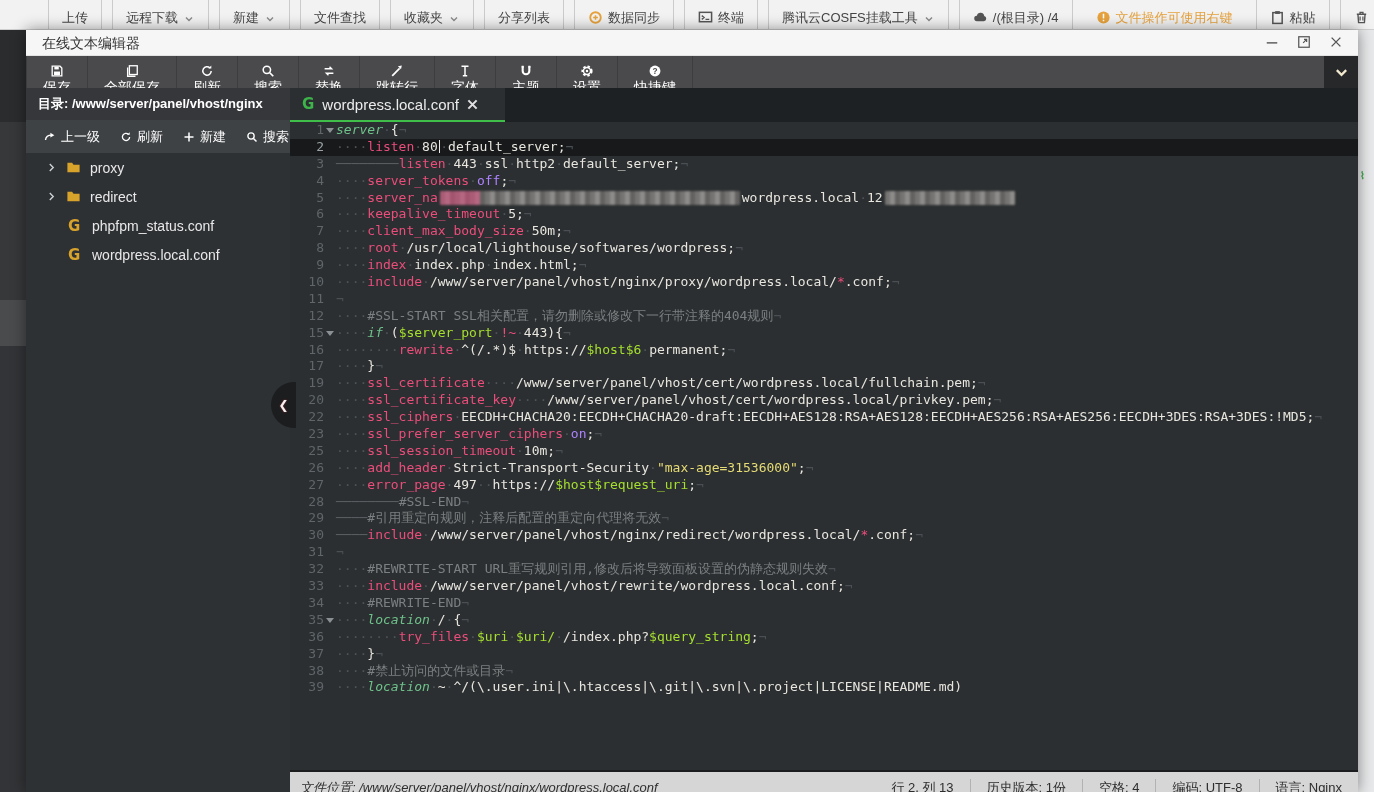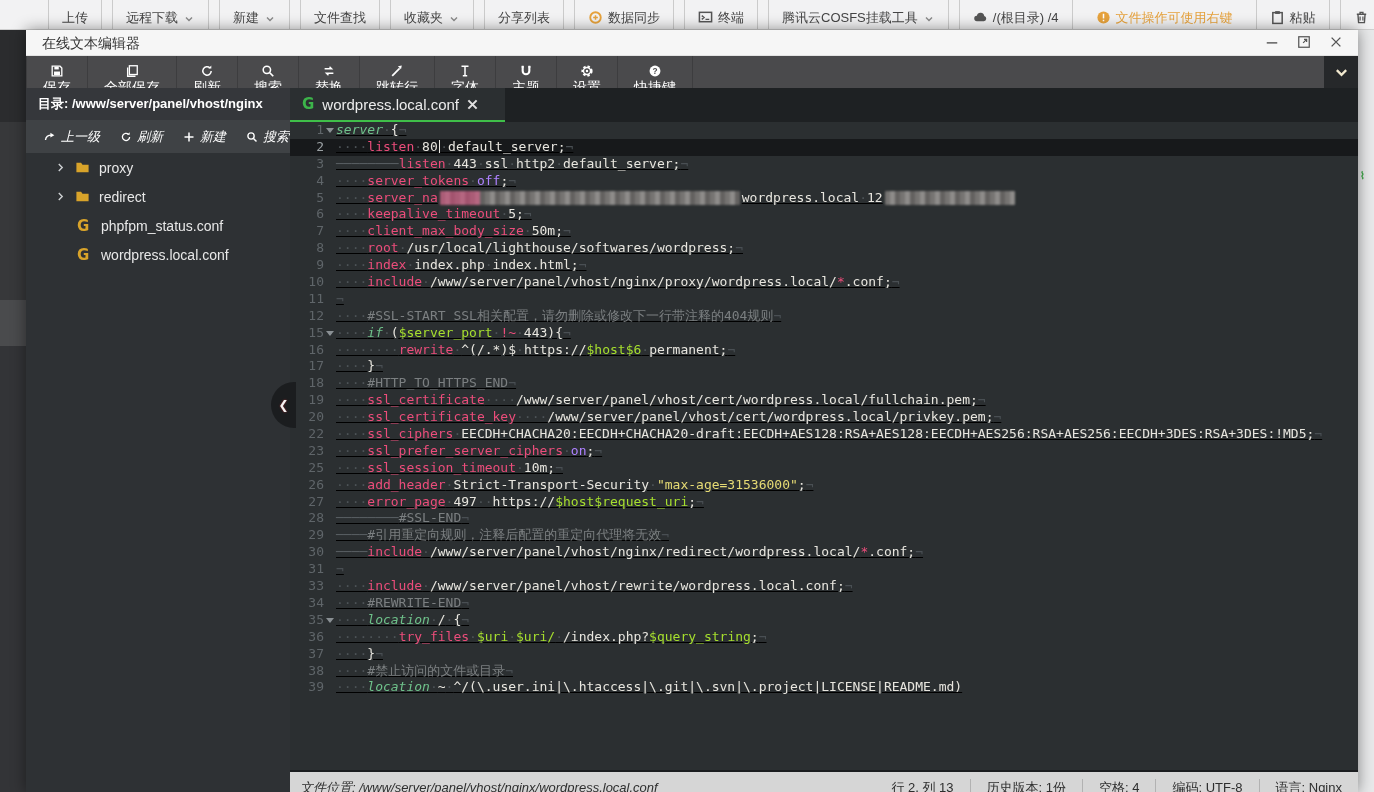--- a/index.html
+++ b/index.html
@@ -34,22 +34,22 @@
   .tbtn { display:flex; align-items:center; gap:1px; padding:8px 16px; color:#fff; font-size:14px;
     border-right:1px solid #3d3d3f; cursor:pointer; white-space:nowrap;flex-direction:column; }
   .tbtn:first-child { border-left:1px solid #3d3d3f; }
   #tb-collapse { margin-left:auto; width:34px; background:#26282a; display:flex; align-items:center; justify-content:center; cursor:pointer; }
 
   
   #sidebar { left:0; top:58px; width:264px; height:704px; background:#2e3134; }
   #dir-row { left:0; top:0; width:264px; height:32px; background:#35373b; display:flex; align-items:center;
     padding-left:12px; color:#fff; font-size:13px; font-weight:bold; }
   #side-tools { left:0; top:32px; width:264px; height:33px; background:#3f4245; display:flex; align-items:center; padding-left:8px; }
-  .stool { display:flex; align-items:center; gap:5px; color:#fff; font-size:13px; padding:0 10px; cursor:pointer; white-space:nowrap;font-style:italic; }
-  #tree { left:17px; top:65px; width:264px; }
+  .stool { display:flex; align-items:center; gap:5px; color:#fff; font-size:13px; padding:0 10px; cursor:pointer; white-space:nowrap; }
+  #tree { left:8px; top:65px; width:264px; }
   .trow { height:29px; display:flex; align-items:center; color:#e8e8e8; font-size:14px; cursor:pointer; }
   .trow .exp { width:14px; margin-left:12px; color:#cfd2d4; display:flex; }
   .trow .fico { width:18px; margin-left:6px; display:flex; color:#d8a32a; }
   .trow.file .fico { margin-left:34px; }
   .gmark { font-weight:bold; font-size:15px; color:#3cb44a; font-family:"DejaVu Sans",sans-serif; }
   .trow .lbl { margin-left:6px; }
 
   
   #editor { left:264px; top:58px; width:1068px; height:704px; background:#2b2f31; }
   #tabbar { left:0; top:0; width:1068px; height:34px; background:#1e2123; display:flex; }
@@ -58,21 +58,21 @@
   #tab-close { color:#e0e0e0; display:flex; cursor:pointer; }
 
   #code { left:0; top:34px; width:1068px; height:648px; overflow:hidden;
     font-family:"DejaVu Sans Mono", monospace; font-size:13px; }
   .cl { display:flex; height:16.9px; line-height:16.9px; white-space:pre; }
   .cl.cur { background:#17191b; }
   .gut { width:46px; flex:none; text-align:right; padding-right:12px; color:#5f6569; position:relative; }
   .cl.cur .gut { color:#9ba1a4; }
   .fold { position:absolute; right:2px; top:6px; width:0; height:0;
     border-left:4px solid transparent; border-right:4px solid transparent; border-top:5px solid #8a9094; }
-  .ct { flex:1;text-decoration:underline; }
+  .ct { flex:1; }
   .tk-d { color:#ec4d7b; }
   .tk-v { color:#e8e6df; }
   .tk-k { color:#6fc28b; font-style:italic; }
   .tk-g { color:#a6df2e; }
   .tk-s { color:#e6db74; }
   .tk-c { color:#7b7f81; }
   .tk-o { color:#ae81ff; }
   .tk-w { color:#4d5357; }
   .tk-t { color:#565c60; }
   .tk-e { color:#494f53; }
@@ -419,32 +419,32 @@
         <div class="cl"><div class="gut">6</div><div class="ct"><span class="tk-w">····</span><span class="tk-d">keepalive_timeout</span><span class="tk-w">·</span><span class="tk-v">5;</span><span class="tk-e">¬</span></div></div>
         <div class="cl"><div class="gut">7</div><div class="ct"><span class="tk-w">····</span><span class="tk-d">client_max_body_size</span><span class="tk-w">·</span><span class="tk-v">50m;</span><span class="tk-e">¬</span></div></div>
         <div class="cl"><div class="gut">8</div><div class="ct"><span class="tk-w">····</span><span class="tk-d">root</span><span class="tk-w">·</span><span class="tk-v">/usr/local/lighthouse/softwares/wordpress;</span><span class="tk-e">¬</span></div></div>
         <div class="cl"><div class="gut">9</div><div class="ct"><span class="tk-w">····</span><span class="tk-d">index</span><span class="tk-w">·</span><span class="tk-v">index.php</span><span class="tk-w">·</span><span class="tk-v">index.html;</span><span class="tk-e">¬</span></div></div>
         <div class="cl"><div class="gut">10</div><div class="ct"><span class="tk-w">····</span><span class="tk-d">include</span><span class="tk-w">·</span><span class="tk-v">/www/server/panel/vhost/nginx/proxy/wordpress.local/</span><span class="tk-d">*</span><span class="tk-v">.conf;</span><span class="tk-e">¬</span></div></div>
         <div class="cl"><div class="gut">11</div><div class="ct"><span class="tk-e">¬</span></div></div>
         <div class="cl"><div class="gut">12</div><div class="ct"><span class="tk-w">····</span><span class="tk-c">#SSL-START SSL相关配置，请勿删除或修改下一行带注释的404规则</span><span class="tk-e">¬</span></div></div>
         <div class="cl"><div class="gut">15<span class="fold"></span></div><div class="ct"><span class="tk-w">····</span><span class="tk-k">if</span><span class="tk-w">·</span><span class="tk-v">(</span><span class="tk-g">$server_port</span><span class="tk-w">·</span><span class="tk-d">!~</span><span class="tk-w">·</span><span class="tk-v">443){</span><span class="tk-e">¬</span></div></div>
         <div class="cl"><div class="gut">16</div><div class="ct"><span class="tk-w">········</span><span class="tk-d">rewrite</span><span class="tk-w">·</span><span class="tk-v">^(/.*)$</span><span class="tk-w">·</span><span class="tk-v">https://</span><span class="tk-g">$host$6</span><span class="tk-w">·</span><span class="tk-v">permanent;</span><span class="tk-e">¬</span></div></div>
         <div class="cl"><div class="gut">17</div><div class="ct"><span class="tk-w">····</span><span class="tk-v">}</span><span class="tk-e">¬</span></div></div>
-        <div class="cl"><div class="gut">18</div><div class="ct"><span class="tk-w">····</span><span class="tk-c">#HTTP_TO_HTTPS_END</span><span class="tk-e">¬</span></div></div>
         <div class="cl"><div class="gut">19</div><div class="ct"><span class="tk-w">····</span><span class="tk-d">ssl_certificate</span><span class="tk-w">····</span><span class="tk-v">/www/server/panel/vhost/cert/wordpress.local/fullchain.pem;</span><span class="tk-e">¬</span></div></div>
         <div class="cl"><div class="gut">20</div><div class="ct"><span class="tk-w">····</span><span class="tk-d">ssl_certificate_key</span><span class="tk-w">····</span><span class="tk-v">/www/server/panel/vhost/cert/wordpress.local/privkey.pem;</span><span class="tk-e">¬</span></div></div>
         <div class="cl"><div class="gut">22</div><div class="ct"><span class="tk-w">····</span><span class="tk-d">ssl_ciphers</span><span class="tk-w">·</span><span class="tk-v">EECDH+CHACHA20:EECDH+CHACHA20-draft:EECDH+AES128:RSA+AES128:EECDH+AES256:RSA+AES256:EECDH+3DES:RSA+3DES:!MD5;</span><span class="tk-e">¬</span></div></div>
         <div class="cl"><div class="gut">23</div><div class="ct"><span class="tk-w">····</span><span class="tk-d">ssl_prefer_server_ciphers</span><span class="tk-w">·</span><span class="tk-o">on</span><span class="tk-v">;</span><span class="tk-e">¬</span></div></div>
         <div class="cl"><div class="gut">25</div><div class="ct"><span class="tk-w">····</span><span class="tk-d">ssl_session_timeout</span><span class="tk-w">·</span><span class="tk-v">10m;</span><span class="tk-e">¬</span></div></div>
         <div class="cl"><div class="gut">26</div><div class="ct"><span class="tk-w">····</span><span class="tk-d">add_header</span><span class="tk-w">·</span><span class="tk-v">Strict-Transport-Security</span><span class="tk-w">·</span><span class="tk-s">"max-age=31536000"</span><span class="tk-v">;</span><span class="tk-e">¬</span></div></div>
         <div class="cl"><div class="gut">27</div><div class="ct"><span class="tk-w">····</span><span class="tk-d">error_page</span><span class="tk-w">·</span><span class="tk-v">497</span><span class="tk-w">··</span><span class="tk-v">https://</span><span class="tk-g">$host$request_uri</span><span class="tk-v">;</span><span class="tk-e">¬</span></div></div>
         <div class="cl"><div class="gut">28</div><div class="ct"><span class="tk-t">────────</span><span class="tk-c">#SSL-END</span><span class="tk-e">¬</span></div></div>
         <div class="cl"><div class="gut">29</div><div class="ct"><span class="tk-t">────</span><span class="tk-c">#引用重定向规则，注释后配置的重定向代理将无效</span><span class="tk-e">¬</span></div></div>
         <div class="cl"><div class="gut">30</div><div class="ct"><span class="tk-t">────</span><span class="tk-d">include</span><span class="tk-w">·</span><span class="tk-v">/www/server/panel/vhost/nginx/redirect/wordpress.local/</span><span class="tk-d">*</span><span class="tk-v">.conf;</span><span class="tk-e">¬</span></div></div>
         <div class="cl"><div class="gut">31</div><div class="ct"><span class="tk-e">¬</span></div></div>
+        <div class="cl"><div class="gut">32</div><div class="ct"><span class="tk-w">····</span><span class="tk-c">#REWRITE-START URL重写规则引用,修改后将导致面板设置的伪静态规则失效</span><span class="tk-e">¬</span></div></div>
         <div class="cl"><div class="gut">33</div><div class="ct"><span class="tk-w">····</span><span class="tk-d">include</span><span class="tk-w">·</span><span class="tk-v">/www/server/panel/vhost/rewrite/wordpress.local.conf;</span><span class="tk-e">¬</span></div></div>
         <div class="cl"><div class="gut">34</div><div class="ct"><span class="tk-w">····</span><span class="tk-c">#REWRITE-END</span><span class="tk-e">¬</span></div></div>
         <div class="cl"><div class="gut">35<span class="fold"></span></div><div class="ct"><span class="tk-w">····</span><span class="tk-k">location</span><span class="tk-w">·</span><span class="tk-v">/</span><span class="tk-w">·</span><span class="tk-v">{</span><span class="tk-e">¬</span></div></div>
         <div class="cl"><div class="gut">36</div><div class="ct"><span class="tk-w">········</span><span class="tk-d">try_files</span><span class="tk-w">·</span><span class="tk-g">$uri</span><span class="tk-w">·</span><span class="tk-g">$uri/</span><span class="tk-w">·</span><span class="tk-v">/index.php?</span><span class="tk-g">$query_string</span><span class="tk-v">;</span><span class="tk-e">¬</span></div></div>
         <div class="cl"><div class="gut">37</div><div class="ct"><span class="tk-w">····</span><span class="tk-v">}</span><span class="tk-e">¬</span></div></div>
         <div class="cl"><div class="gut">38</div><div class="ct"><span class="tk-w">····</span><span class="tk-c">#禁止访问的文件或目录</span><span class="tk-e">¬</span></div></div>
         <div class="cl"><div class="gut">39</div><div class="ct"><span class="tk-w">····</span><span class="tk-k">location</span><span class="tk-w">·</span><span class="tk-v">~</span><span class="tk-w">·</span><span class="tk-v">^/(\.user.ini|\.htaccess|\.git|\.svn|\.project|LICENSE|README.md)</span></div></div>
       </div>
 
     <div id="statusbar" class="abs">

